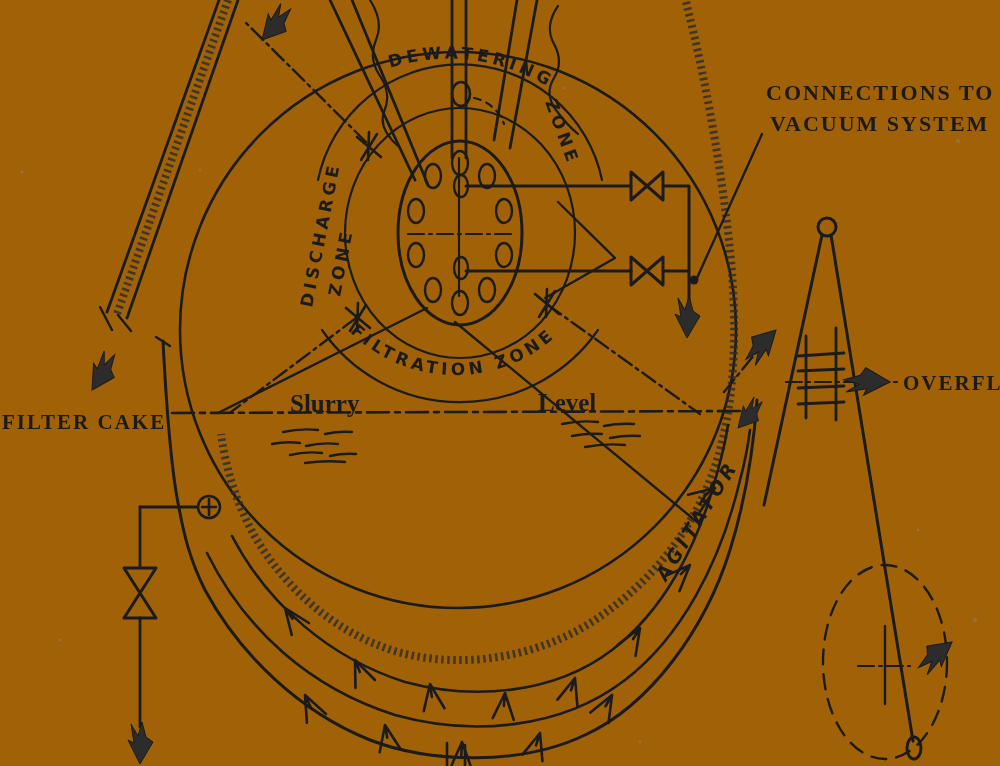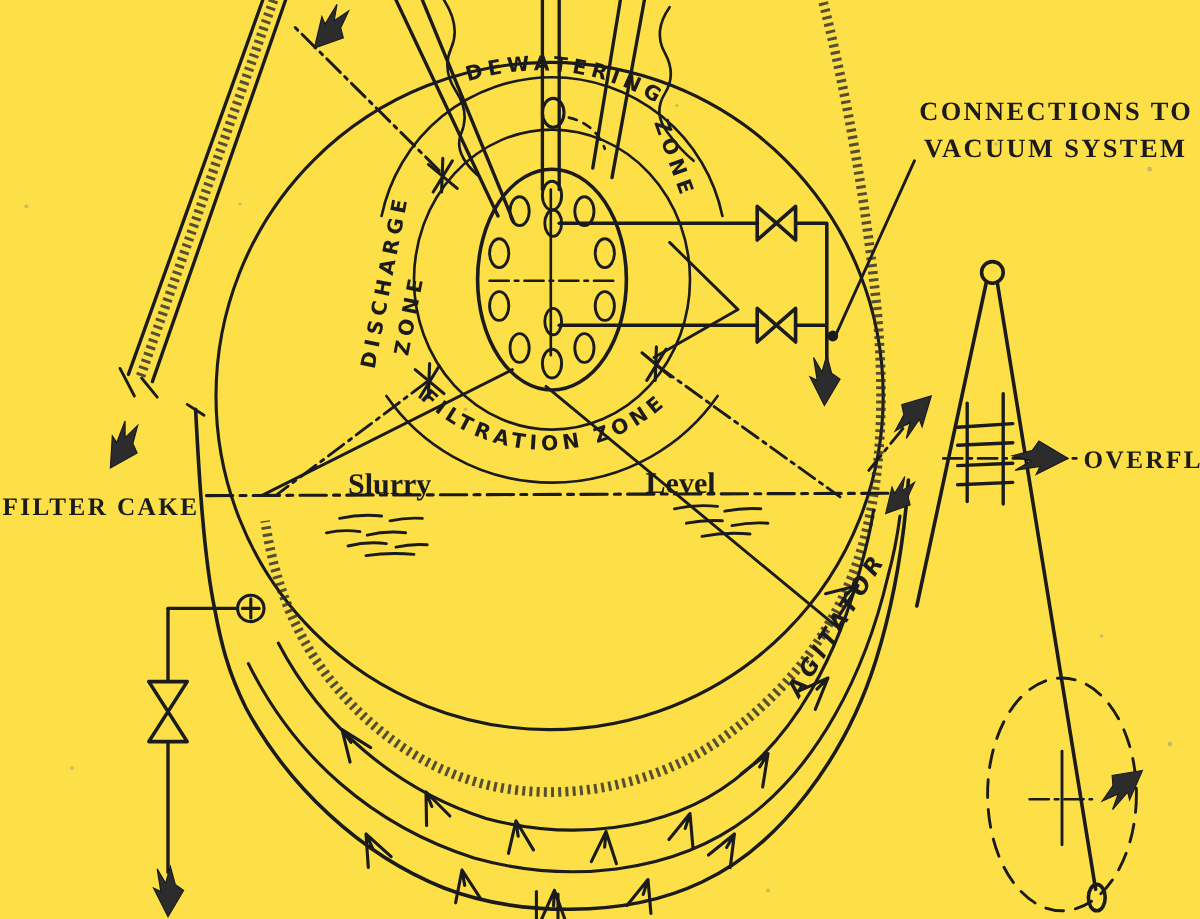--- a/index.html
+++ b/index.html
@@ -1,16 +1,16 @@
 <!DOCTYPE html>
 <html><head>
 <meta charset="utf-8">
 <style>
   html,body{margin:0;padding:0;background:#ffffff;}
-  .stage{position:relative;width:1000px;height:766px;background:#fde047;overflow:hidden;}
+  .stage{position:relative;width:1000px;height:766px;background:#a16207;overflow:hidden;}
   svg{display:block;}
   text{fill:#1b1b1b;}
   .t-stencil{font-family:"Liberation Serif","DejaVu Serif",serif;font-weight:bold;letter-spacing:2px;}
   .t-type{font-family:"Liberation Serif","DejaVu Serif",serif;font-weight:bold;}
   .t-hand{font-family:"DejaVu Sans","Liberation Sans",sans-serif;font-weight:bold;letter-spacing:4px;}
   .ink{stroke:#1b1b1b;fill:none;stroke-linecap:round;stroke-linejoin:round;}
   .dot-band{stroke:#2a2a2a;fill:none;stroke-width:8;stroke-dasharray:2.5 3.5;opacity:.8;}
   .dashdot{stroke-dasharray:16 5 3 5;}
   .arrowfill{fill:#2c2c2c;stroke:#1b1b1b;stroke-width:1;}
 </style>

